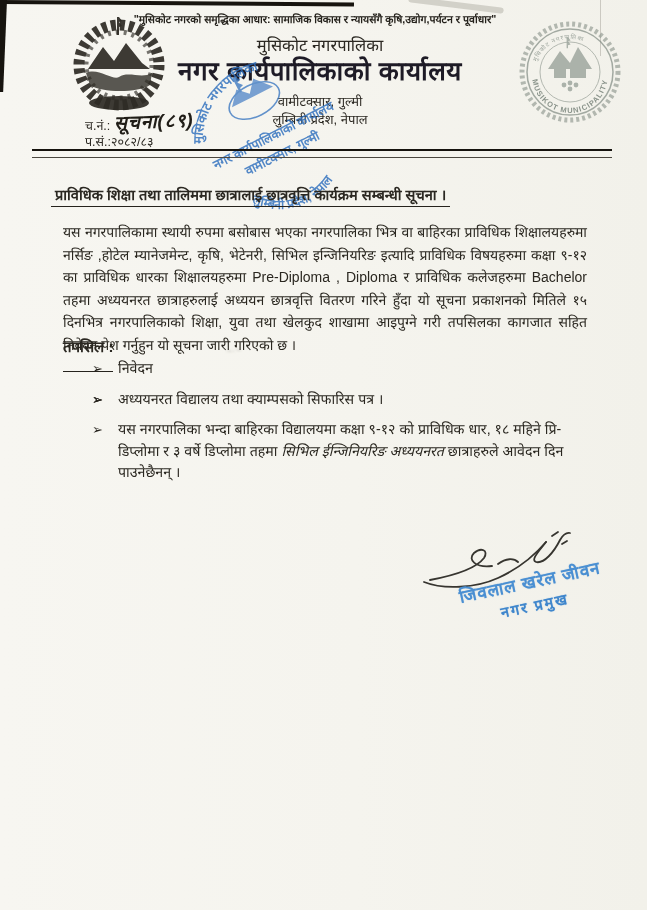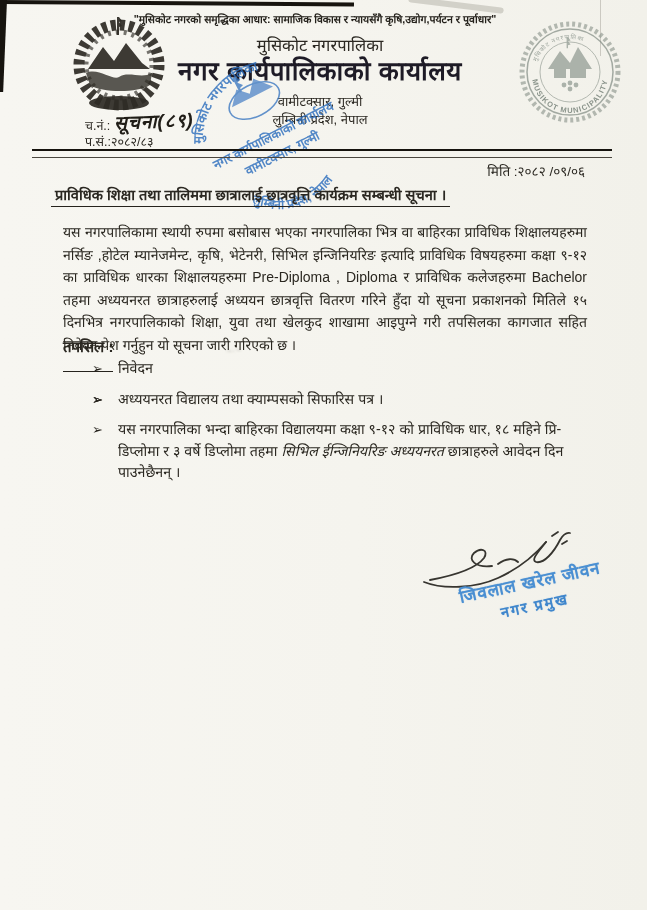--- a/index.html
+++ b/index.html
@@ -124,21 +124,20 @@
     </text>
     <text x="90" y="92" text-anchor="middle" font-size="12.5">नगर कार्यपालिकाको कार्यालय</text>
     <text x="90" y="112" text-anchor="middle" font-size="12.5">वामीटक्सार, गुल्मी</text>
     <text font-size="12.5">
       <textPath href="#st-arc4" startOffset="14%">लुम्बिनी प्रदेश, नेपाल</textPath>
     </text>
   </svg>
 
   <div class="rule"></div>
 
-  <div class="date">मिति :२०८२ /०९/०६</div>
   <div class="subject-wrap">
     <span class="subject">प्राविधिक शिक्षा तथा तालिममा छात्रालाई  छात्रवृत्ति कार्यक्रम  सम्बन्धी सूचना  ।</span>
   </div>
 
   <div class="body-par">यस नगरपालिकामा स्थायी रुपमा बसोबास भएका नगरपालिका भित्र वा बाहिरका प्राविधिक शिक्षालयहरुमा नर्सिङ ,होटेल  म्यानेजमेन्ट, कृषि, भेटेनरी, सिभिल इन्जिनियरिङ इत्यादि प्राविधिक विषयहरुमा कक्षा ९-१२ का प्राविधिक धारका शिक्षालयहरुमा  Pre-Diploma , Diploma र प्राविधिक कलेजहरुमा Bachelor तहमा अध्ययनरत  छात्राहरुलाई अध्ययन छात्रवृत्ति  वितरण गरिने हुँदा यो सूचना प्रकाशनको  मितिले १५ दिनभित्र नगरपालिकाको शिक्षा, युवा तथा खेलकुद शाखामा आइपुग्ने गरी तपसिलका कागजात सहित निवेदन पेश गर्नुहुन यो सूचना जारी गरिएको छ ।</div>
 
   <div class="details-head">तपसिल :</div>
 
   <ul class="bullets">
     <li>

